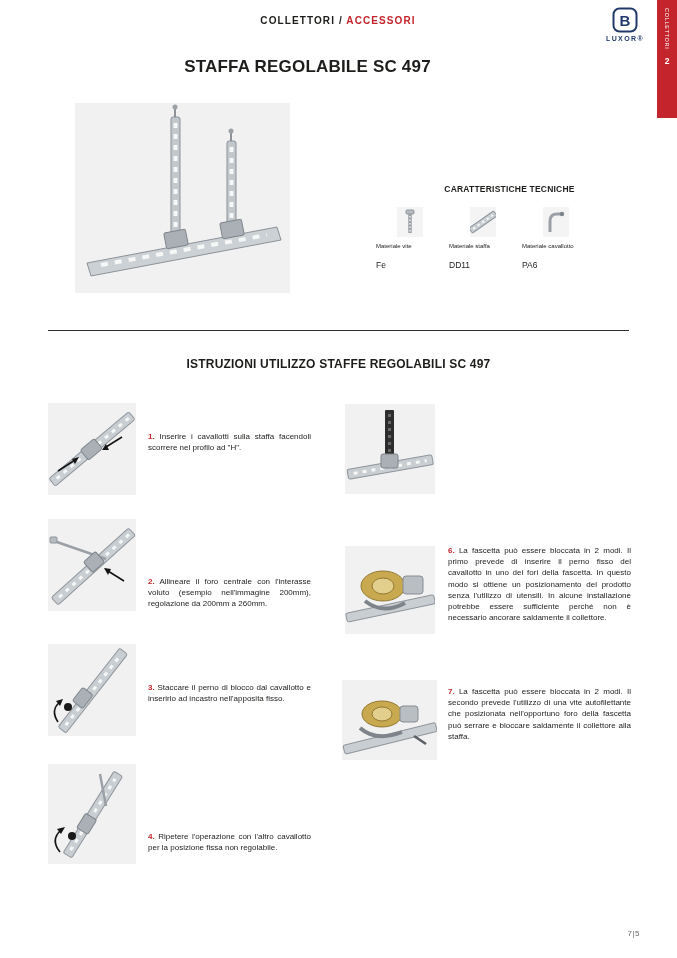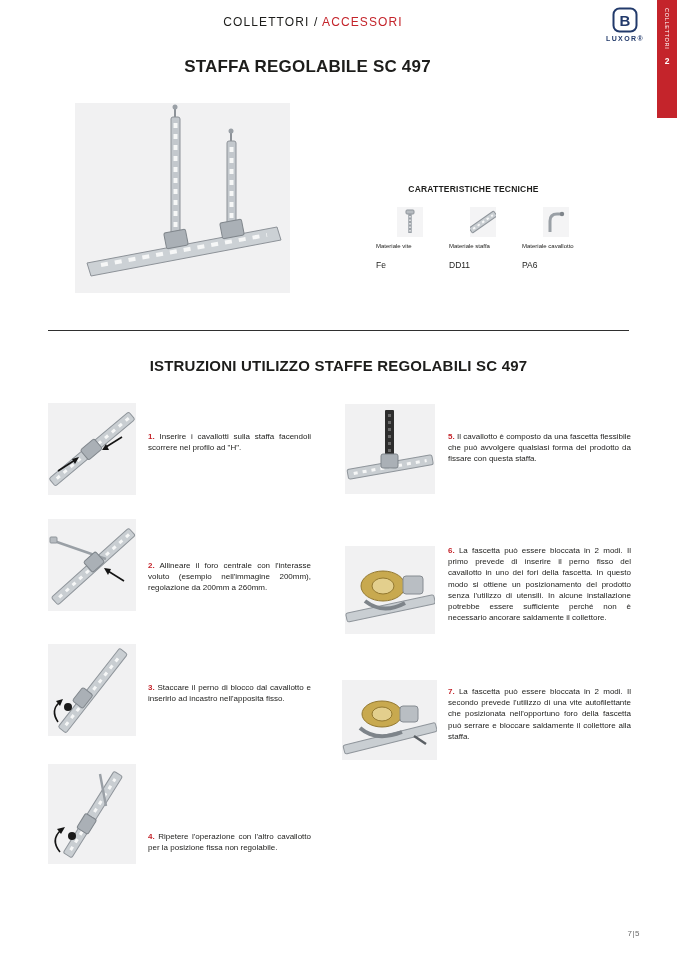--- a/index.html
+++ b/index.html
@@ -1,56 +1,56 @@
 <!DOCTYPE html>
 <html><head>
 <meta charset="utf-8">
 <style>
   html,body{margin:0;padding:0;background:#ffffff;}
   body{font-family:"Liberation Sans",sans-serif;}
   .page{position:relative;width:677px;height:958px;background:#ffffff;color:#1d1d1b;overflow:hidden;}
 
-  .breadcrumb{position:absolute;top:15px;left:0;width:626px;text-align:center;font-size:12px;font-weight:400;letter-spacing:1.1px;}
+  .breadcrumb{position:absolute;top:15px;left:0;width:676px;text-align:center;font-size:10px;font-weight:700;letter-spacing:1.1px;}
   .bc-accent{color:#c4242b;}
 
   .logo{position:absolute;top:7px;right:30px;width:44px;text-align:center;color:#223a6b;}
   .logo svg{display:block;margin:0 auto;}
   .logo-text{font-size:7px;font-weight:700;letter-spacing:1.4px;margin-top:2px;}
 
   .side-tab{position:absolute;top:0;right:0;width:20px;height:118px;background:#c4242b;color:#fff;text-align:center;}
   .side-tab-label{writing-mode:vertical-rl;font-size:5.5px;letter-spacing:0.7px;margin:8px auto 0;display:block;}
   .side-tab-num{font-size:8.5px;font-weight:700;margin-top:7px;}
 
   .page-title{position:absolute;top:57px;left:0;width:615px;text-align:center;font-size:17px;font-weight:700;letter-spacing:0.2px;}
 
   .product-image{position:absolute;left:75px;top:103px;width:215px;height:190px;background:#f1f1f2;}
 
   .intro{position:absolute;left:348px;top:108px;width:291px;font-size:8px;line-height:1.42;text-align:justify;}
   .intro p+p{margin-top:1px;}
   .intro p{margin:0;}
 
-  .tech-title{position:absolute;left:328px;top:184px;width:291px;text-align:center;font-size:8.5px;font-weight:700;letter-spacing:0.2px;}
+  .tech-title{position:absolute;left:364px;top:184px;width:291px;text-align:center;font-size:8.5px;font-weight:700;letter-spacing:0.2px;}
 
   .specs{position:absolute;left:376px;top:207px;width:214px;display:flex;justify-content:space-between;}
   .spec{width:68px;text-align:left;}
   .spec-icon{width:26px;height:30px;margin:0 auto;background:#f4f4f5;}
   .spec-label{font-size:6px;margin-top:6px;}
   .spec-value{font-size:8.5px;margin-top:11px;}
 
   .divider{position:absolute;left:48px;top:330px;width:581px;height:1px;background:#2f2f2f;}
 
-  .section-title{position:absolute;top:357px;left:0;width:677px;text-align:center;font-size:15px;font-weight:700;letter-spacing:0.2px;}
+  .section-title{position:absolute;top:357px;left:0;width:677px;text-align:center;font-size:12px;font-weight:700;letter-spacing:0.2px;}
 
   .step-img{position:absolute;background:#f1f1f2;}
   .step-img svg{display:block;width:100%;height:100%;}
   .step-text{position:absolute;font-size:8px;line-height:1.4;text-align:justify;margin:0;}
   .step-num{color:#c4242b;font-weight:700;}
 
   .i1{left:48px;top:403px;width:88px;height:92px;}  .t1{left:148px;top:431px;width:163px;}
-  .i2{left:48px;top:519px;width:88px;height:92px;}  .t2{left:148px;top:560px;width:163px;}
+  .i2{left:48px;top:519px;width:88px;height:92px;}  .t2{left:148px;top:576px;width:163px;}
   .i3{left:48px;top:644px;width:88px;height:92px;}  .t3{left:148px;top:682px;width:163px;}
   .i4{left:48px;top:764px;width:88px;height:100px;} .t4{left:148px;top:831px;width:163px;}
   .i5{left:345px;top:404px;width:90px;height:90px;} .t5{left:448px;top:431px;width:183px;}
   .i6{left:345px;top:546px;width:90px;height:88px;} .t6{left:448px;top:545px;width:183px;}
   .i7{left:342px;top:680px;width:95px;height:80px;} .t7{left:448px;top:686px;width:183px;}
 
   .page-num{position:absolute;right:37px;bottom:20px;font-size:8px;color:#6b6b6b;letter-spacing:0.5px;}
 </style>
 </head>
 <body>
@@ -204,21 +204,20 @@
     <svg viewBox="0 0 90 90">
       <g transform="rotate(-10 45 62)">
         <rect x="2" y="58" width="86" height="10" rx="2" fill="#c9ced2" stroke="#8f959b"></rect>
         <line x1="8" y1="63" x2="82" y2="63" stroke="#f6f7f7" stroke-width="3" stroke-dasharray="4 5"></line>
       </g>
       <rect x="40" y="6" width="9" height="52" rx="1" fill="#2d2d2d"></rect>
       <line x1="44.5" y1="10" x2="44.5" y2="54" stroke="#6a6a6a" stroke-width="3" stroke-dasharray="3 4"></line>
       <rect x="36" y="50" width="17" height="14" rx="2" fill="#aab0b6" stroke="#7f858b"></rect>
     </svg>
   </div>
-  <p class="step-text t5"><span class="step-num">5.</span> <span>Il cavallotto è composto da una fascetta flessibile che può avvolgere qualsiasi forma del prodotto da fissare con questa staffa.</span></p>
 
   <div class="step-img i6">
     <svg viewBox="0 0 90 88">
       <g transform="rotate(-12 45 60)">
         <rect x="0" y="58" width="90" height="9" rx="2" fill="#c9ced2" stroke="#8f959b"></rect>
       </g>
       <path d="M20 55 q18 14 40 2" fill="none" stroke="#7e848a" stroke-width="4"></path>
       <ellipse cx="38" cy="40" rx="22" ry="15" fill="#c8a94f" stroke="#93782f"></ellipse>
       <ellipse cx="38" cy="40" rx="11" ry="8" fill="#e3cf8d" stroke="#93782f"></ellipse>
       <rect x="58" y="30" width="20" height="18" rx="3" fill="#b9bec3" stroke="#868c92"></rect>

